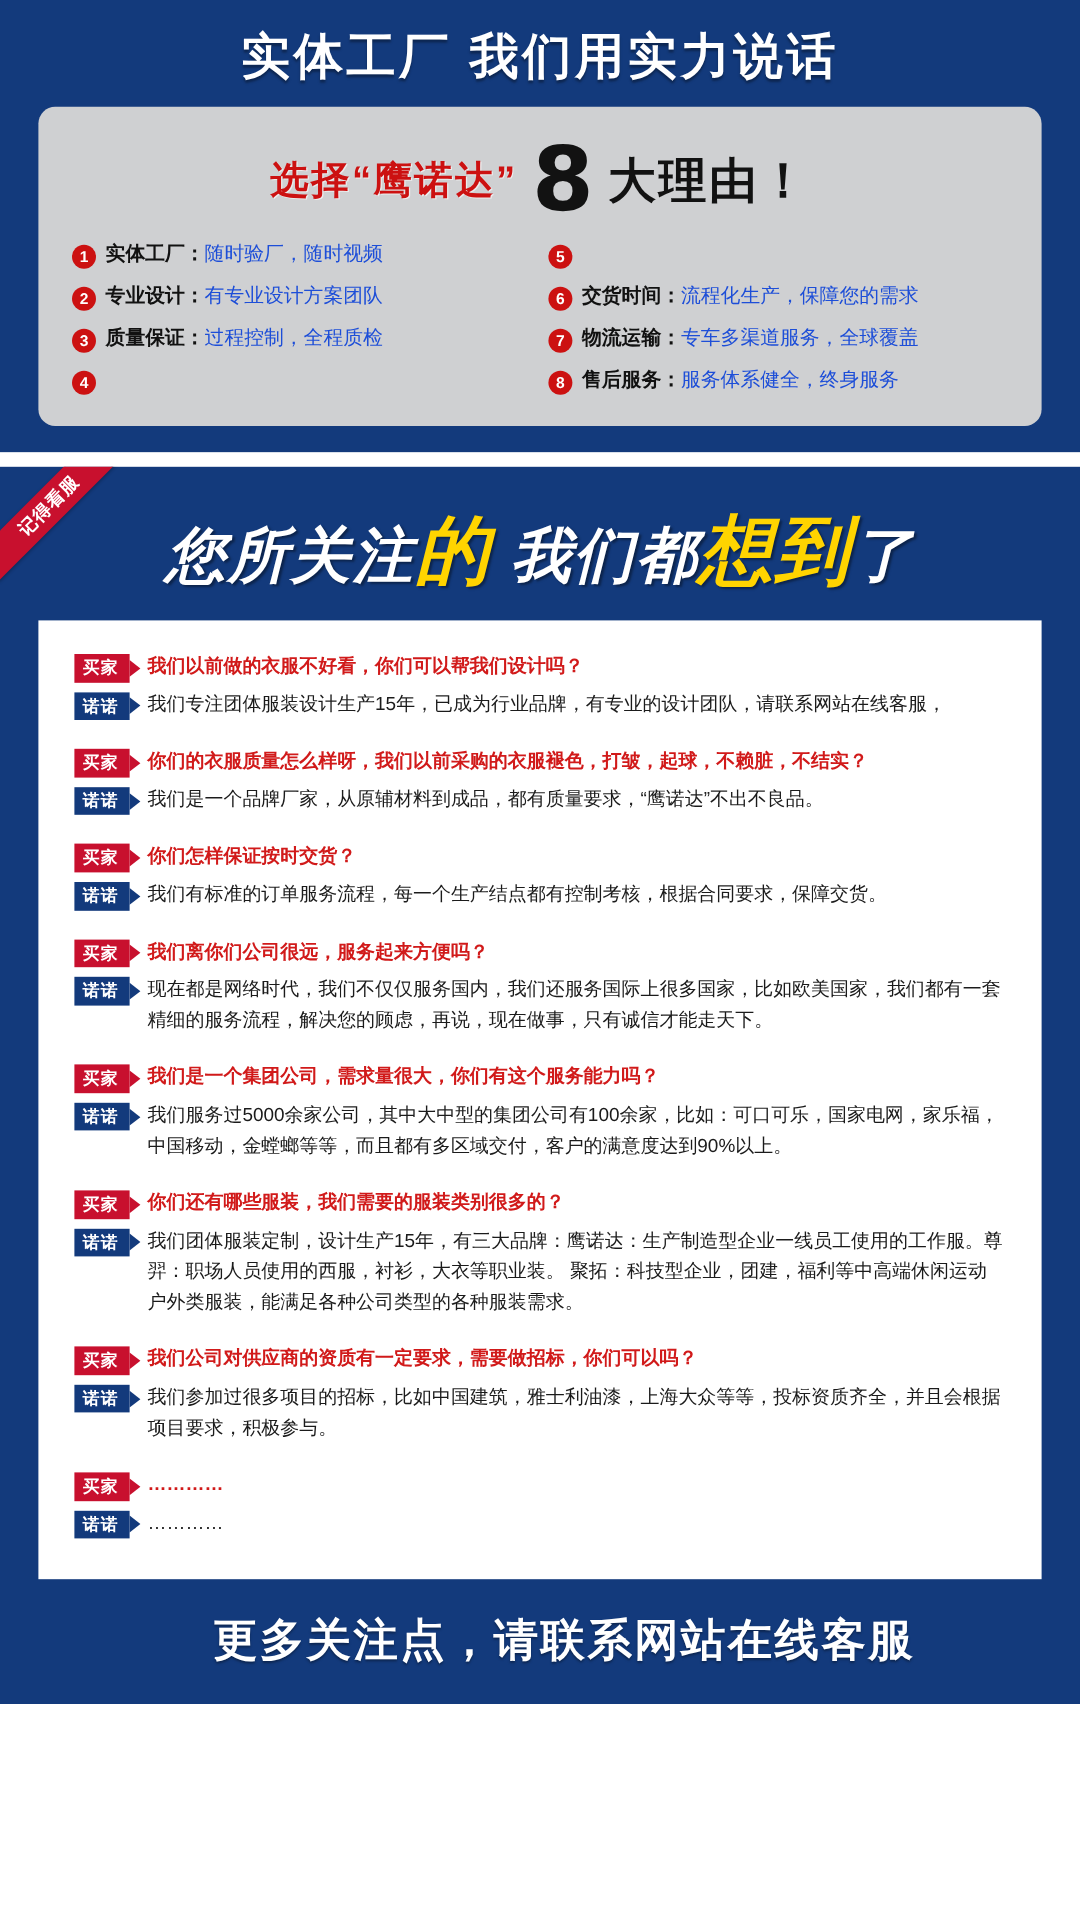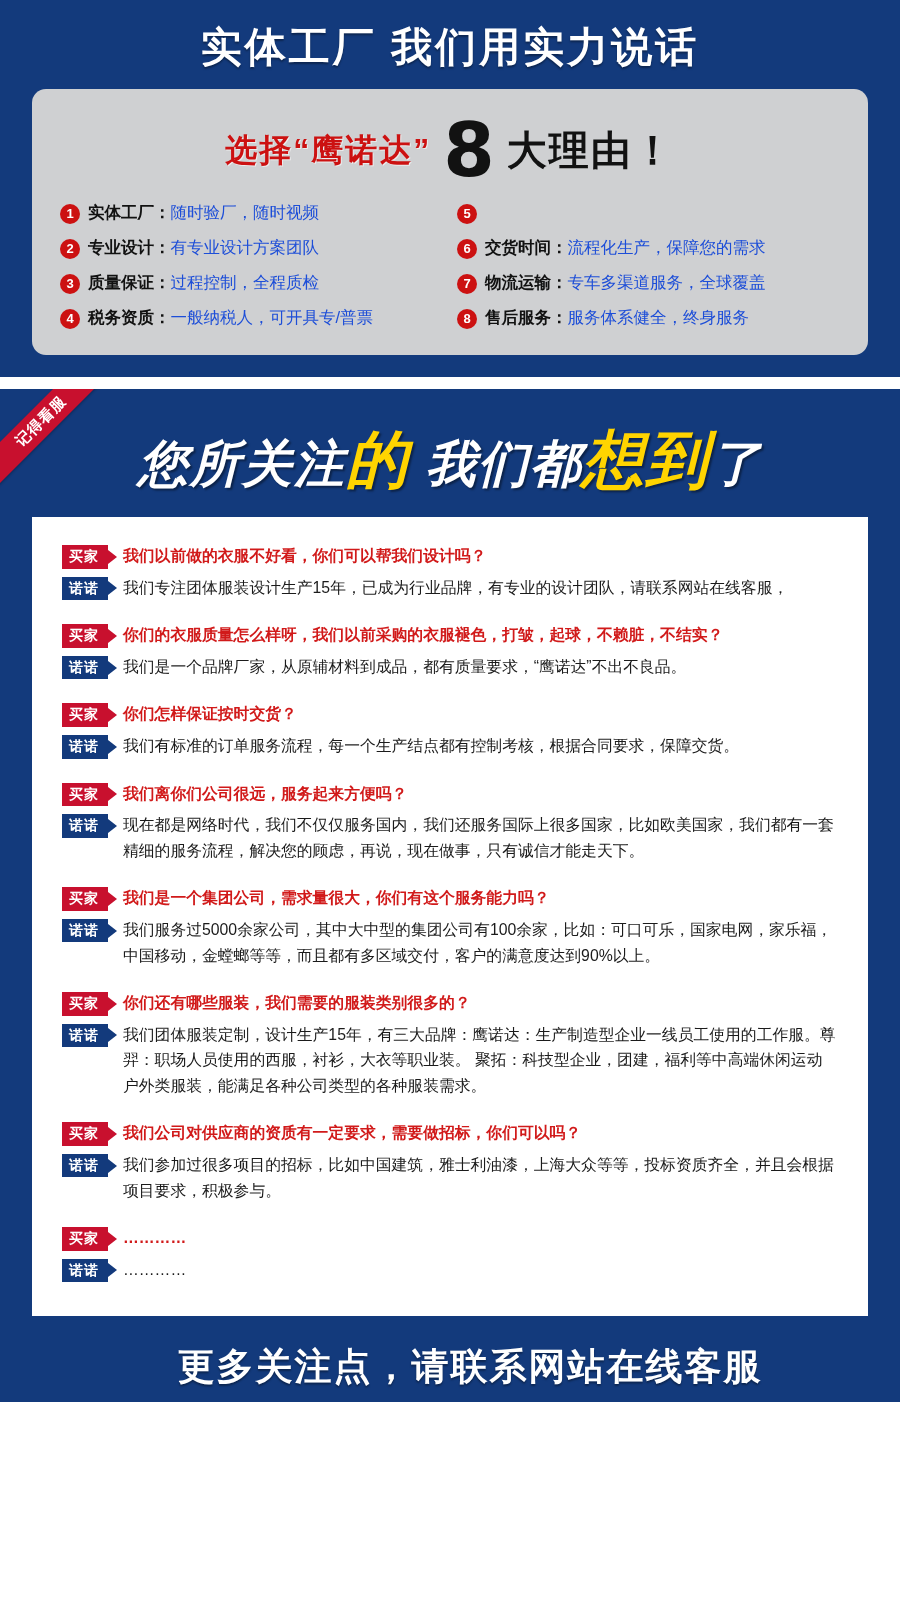--- a/index.html
+++ b/index.html
@@ -180,21 +180,21 @@
   }
   .q-text { color: #d11a1a; font-weight: bold; }
   .a-text { color: #1b1b1b; }
 
   .s2-footer {
     text-align: center;
     color: #ffffff;
     font-size: 37px;
     font-weight: bold;
     letter-spacing: 2px;
-    padding: 26px 0 10px 0;
+    padding: 26px 0 28px 0;
     text-shadow: 0 2px 2px rgba(0,0,0,0.35);
     margin-left: 40px;
   }
   .gap-strip { height: 12px; background: #ffffff; width: 900px; }
 </style>
 </head>
 <body>
 
 <div class="section-one">
   <div class="s1-title">实体工厂 我们用实力说话</div>
@@ -225,21 +225,20 @@
       <div class="reason">
         <span class="num">3</span>
         <span><span class="lead">质量保证：</span><span class="body">过程控制，全程质检</span></span>
       </div>
       <div class="reason">
         <span class="num">7</span>
         <span><span class="lead">物流运输：</span><span class="body">专车多渠道服务，全球覆盖</span></span>
       </div>
       <div class="reason">
         <span class="num">4</span>
-        <span><span class="lead">税务资质：</span><span class="body">一般纳税人，可开具专/普票</span></span>
       </div>
       <div class="reason">
         <span class="num">8</span>
         <span><span class="lead">售后服务：</span><span class="body">服务体系健全，终身服务</span></span>
       </div>
     </div>
   </div>
 </div>
 
 <div class="gap-strip"></div>

